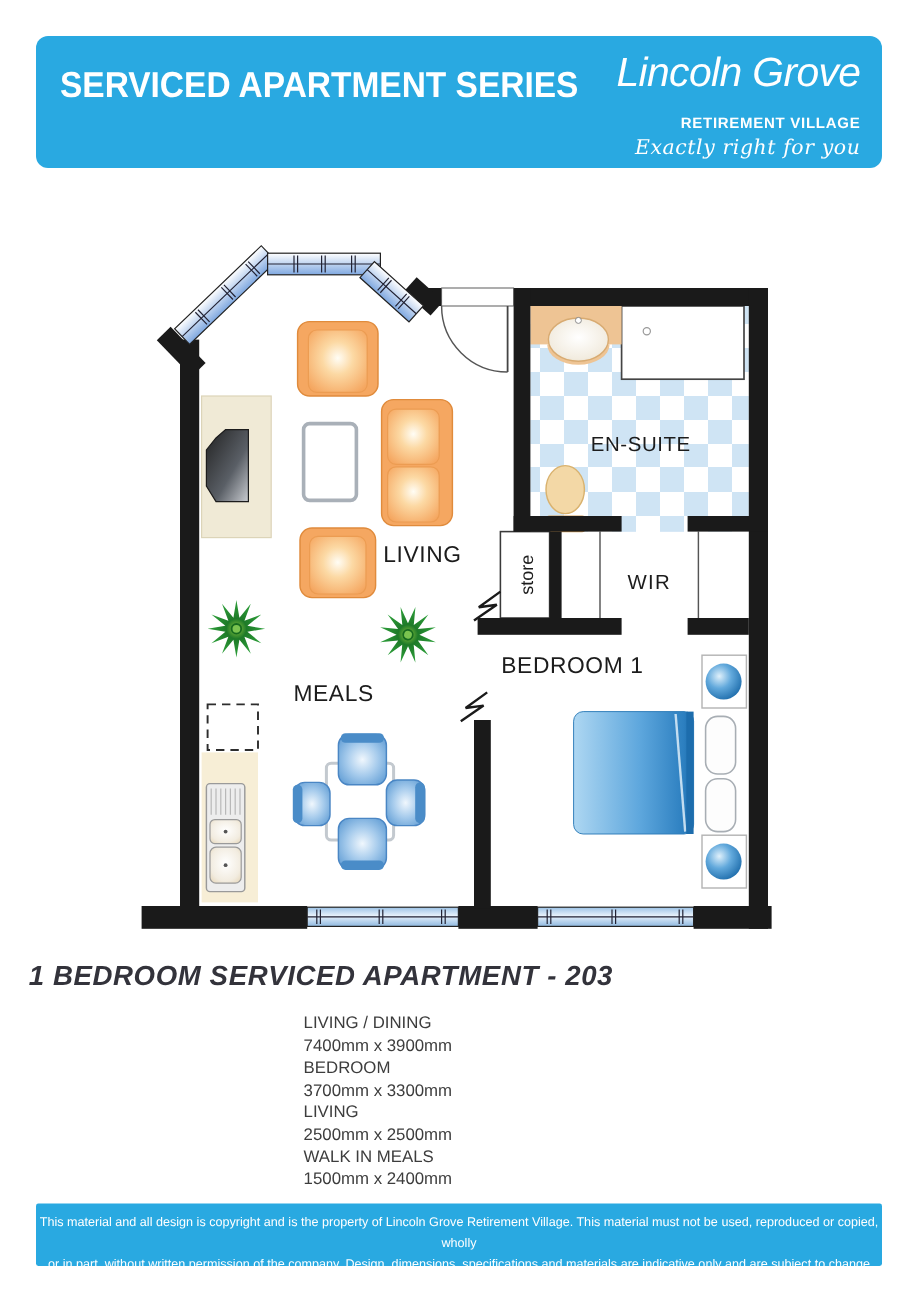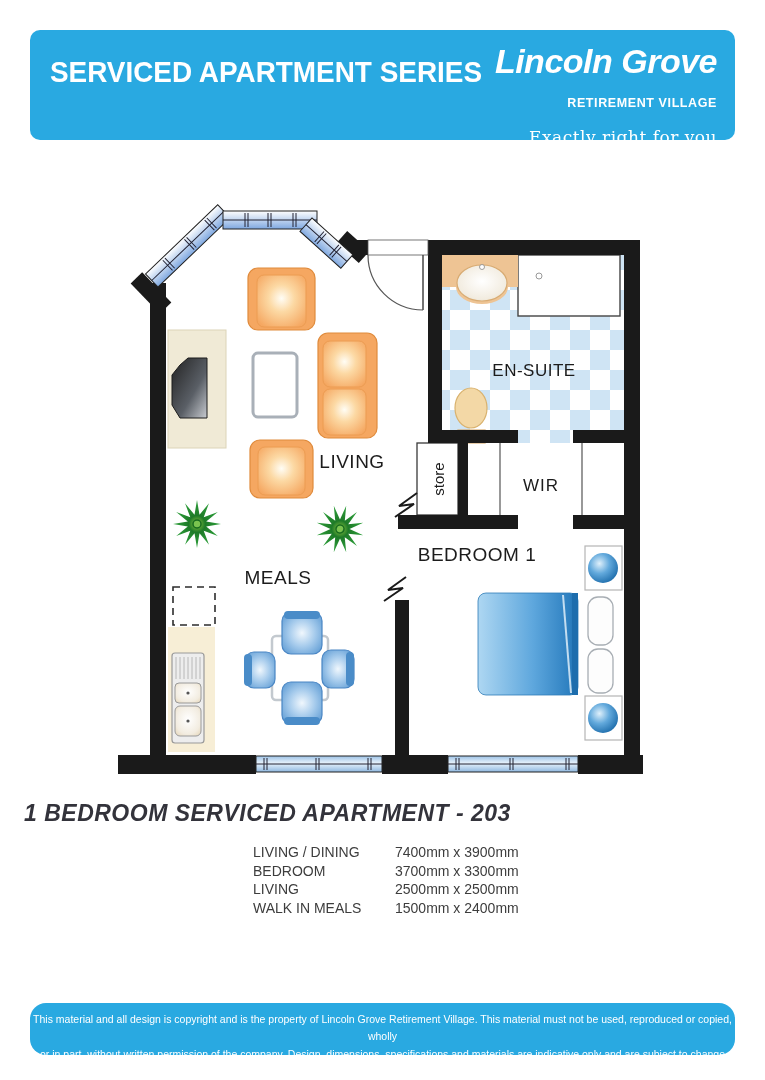--- a/index.html
+++ b/index.html
@@ -4,39 +4,39 @@
 <style>
   html,body{margin:0;padding:0;background:#ffffff;}
   .page{position:relative;width:761px;height:1080px;background:#fff;overflow:hidden;
         font-family:"Liberation Sans","DejaVu Sans",sans-serif;}
   
   .banner{position:absolute;left:30px;top:30px;width:705px;height:110px;
           background:#29a9e1;border-radius:10px;}
   .series-title{position:absolute;left:20px;top:25px;color:#fff;font-size:30px;font-weight:bold;
           letter-spacing:0px;transform:scaleX(.93);transform-origin:left center;white-space:nowrap;}
   .brand{position:absolute;right:18px;top:13px;text-align:right;color:#fff;}
-  .brand-name{font-size:34px;font-weight:bold;font-style:italic;letter-spacing:-.5px;line-height:1.1;}
+  .brand-name{font-size:34px;font-weight:normal;font-style:italic;letter-spacing:-.5px;line-height:1.1;}
   .brand-sub{font-size:12.5px;font-weight:bold;letter-spacing:.6px;margin-top:16px;}
-  .brand-tagline{font-size:17px;margin-top:17px;
+  .brand-tagline{font-size:17px;font-style:italic;margin-top:3px;
           font-family:"DejaVu Serif","Liberation Serif",serif;letter-spacing:.5px;}
   
   .plan{position:absolute;left:110px;top:190px;}
   .room-label{font-family:"Liberation Sans","DejaVu Sans",sans-serif;fill:#1c1c1c;}
   
   .plan-title{position:absolute;left:0;top:800px;width:765px;text-align:left;
           font-size:23px;font-weight:bold;font-style:italic;color:#33333b;letter-spacing:.5px;padding-left:24px;}
   .dims{position:absolute;left:253px;top:843px;font-size:14px;color:#3d3d3d;}
-  .dims .row{display:flex;line-height:18.5px;}
+  .dims .row{display:flex;line-height:18.5px;flex-direction:column;}
   .dims .lbl{width:142px;}
   .area-line{position:absolute;left:0;top:936px;width:765px;text-align:center;
           font-size:15.5px;font-weight:bold;color:#222;}
   .area-line sup{font-size:10px;}
   
   .footer{position:absolute;left:30px;top:1003px;width:705px;height:52px;background:#29a9e1;
-          border-radius:16px;color:#fff;font-size:10.5px;text-align:center;}
+          border-radius:2px;color:#fff;font-size:10.5px;text-align:center;}
   .footer .fl{line-height:1.65;}
   .footer .pad{height:8px;}
 </style>
 </head>
 <body>
 
 <div class="page">
 
   <div class="banner">
     <div class="series-title">SERVICED APARTMENT SERIES</div>

